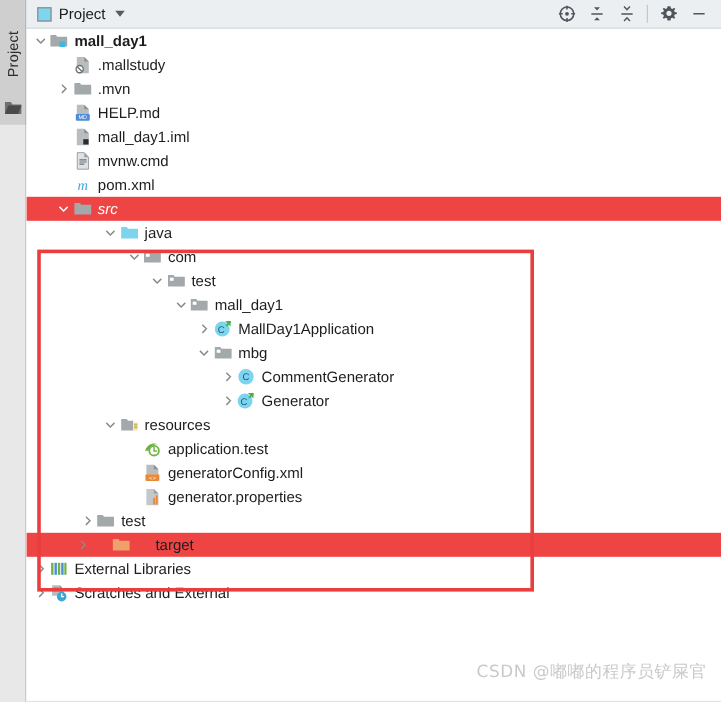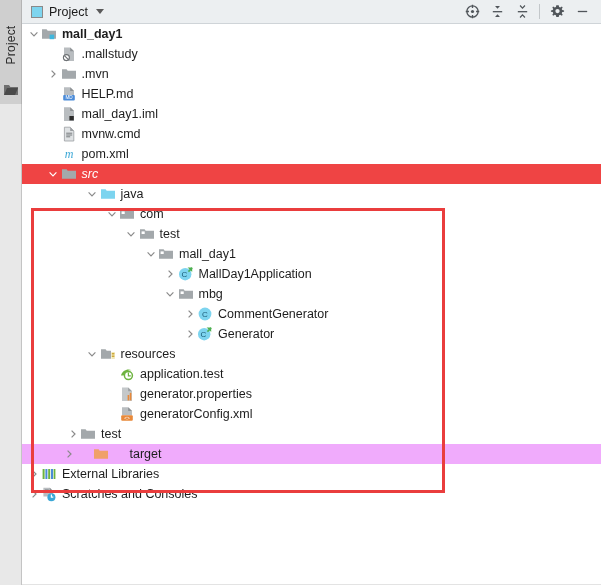--- a/index.html
+++ b/index.html
@@ -45,21 +45,21 @@
   
   .tree{
     position:absolute; left:22px; top:24px; width:579px; height:561px;
     background:#ffffff; overflow:hidden;
   }
   .row{
     position:relative; height:20px; display:flex; align-items:center;
     white-space:nowrap; font-size:12.5px; color:#1d1d1d;
   }
   .row.selected{ background:#ef4444; color:#fff;font-style:italic; }
-  .row.target-hl{ background:#f0abfc;gap:16px; }
+  .row.target-hl{ background:#ef4444;gap:16px; }
   .arrow{
     width:11px; height:11px; flex:none; margin-right:2px;
     display:flex; align-items:center; justify-content:center;
     color:#8a8a8a; font-size:9px; line-height:1;
   }
   .row.selected .arrow{ color:#ffffff; }
   .arrow.blank{ visibility:hidden; }
   .ico{ width:16px;height:16px; flex:none; margin-right:5px; display:block; }
   .lbl{ line-height:1; }
   .lbl.bold{ font-weight:bold; }
@@ -354,37 +354,37 @@
           <path d="M2 9.6 C3.2 4.6 8.4 2.4 12.6 4.2 C10 3.9 6.4 5.4 4.6 9.6 Z" fill="#6db33f"></path>
           <circle cx="9.4" cy="9.6" r="4" fill="none" stroke="#6db33f" stroke-width="1.5"></circle>
           <path d="M9.4 6.6 v3.2 h2.4" stroke="#6db33f" stroke-width="1.2" fill="none"></path>
         </svg>
         <span class="lbl">application.test</span>
       </div>
       <div class="row">
         <span style="width:84px;flex:none"></span>
         <span class="arrow blank"></span>
         <svg class="ico" viewBox="0 0 16 16">
+          <path d="M3 1.2h6.2L13 5v4.2H3z" fill="#b9bdc0"></path>
+          <path d="M9.2 1.2L13 5H9.2z" fill="#8d9194"></path>
+          <rect x="2.2" y="9.2" width="11.6" height="5.6" rx="1" fill="#e8893a"></rect>
+          <text x="8" y="13.6" font-size="4.8" fill="#fff" text-anchor="middle" font-family="Liberation Sans, sans-serif">&lt;&gt;</text>
+        </svg>
+        <span class="lbl">generatorConfig.xml</span>
+      </div>
+      <div class="row">
+        <span style="width:84px;flex:none"></span>
+        <span class="arrow blank"></span>
+        <svg class="ico" viewBox="0 0 16 16">
           <path d="M3 1.4h6.2L13 5.2V15H3z" fill="#c4c8ca"></path>
           <path d="M9.2 1.4L13 5.2H9.2z" fill="#9a9ea1"></path>
           <rect x="8.6" y="9" width="1.6" height="5.4" fill="#e8893a"></rect>
           <rect x="10.8" y="6.8" width="1.6" height="7.6" fill="#e8893a"></rect>
         </svg>
         <span class="lbl">generator.properties</span>
-      </div>
-      <div class="row">
-        <span style="width:84px;flex:none"></span>
-        <span class="arrow blank"></span>
-        <svg class="ico" viewBox="0 0 16 16">
-          <path d="M3 1.2h6.2L13 5v4.2H3z" fill="#b9bdc0"></path>
-          <path d="M9.2 1.2L13 5H9.2z" fill="#8d9194"></path>
-          <rect x="2.2" y="9.2" width="11.6" height="5.6" rx="1" fill="#e8893a"></rect>
-          <text x="8" y="13.6" font-size="4.8" fill="#fff" text-anchor="middle" font-family="Liberation Sans, sans-serif">&lt;&gt;</text>
-        </svg>
-        <span class="lbl">generatorConfig.xml</span>
       </div>
       <div class="row">
         <span style="width:45px;flex:none"></span>
         <span class="arrow">
           <svg width="10" height="10" viewBox="0 0 10 10">
             <path d="M3.6 1.6 L7 5 L3.6 8.4" fill="none" stroke="#8a8a8a" stroke-width="1.2"></path>
           </svg>
         </span>
         <svg class="ico" viewBox="0 0 16 16">
           <path d="M1 3.2h4.6l1.1 1.5H15v8.1H1z" fill="#a3a8ab"></path>
@@ -426,21 +426,22 @@
             <path d="M3.6 1.6 L7 5 L3.6 8.4" fill="none" stroke="#8a8a8a" stroke-width="1.2"></path>
           </svg>
         </span>
         <svg class="ico" viewBox="0 0 16 16">
           <path d="M2.4 1.8h6.4l3.2 3.2v5.4H2.4z" fill="#b9bdc0"></path>
           <path d="M8.8 1.8L12 5H8.8z" fill="#8d9194"></path>
           <path d="M4 3.6 L8 3.6 L4 7.2 Z" fill="#7a8084"></path>
           <circle cx="10.4" cy="11.2" r="4" fill="#3ba7d6"></circle>
           <path d="M10.4 8.6 v2.6 h1.9" stroke="#fff" stroke-width="1.2" fill="none"></path>
         </svg>
-        <span class="lbl">Scratches and Consoles</span>
+        <span class="lbl">Scratches and External</span>
       </div>
     </div>
 
   <div class="redbox"></div>
 
   <div class="bottomline"></div>
 
+  <div class="watermark">CSDN @嘟嘟的程序员铲屎官</div>
 </div>
 
 </body></html>

